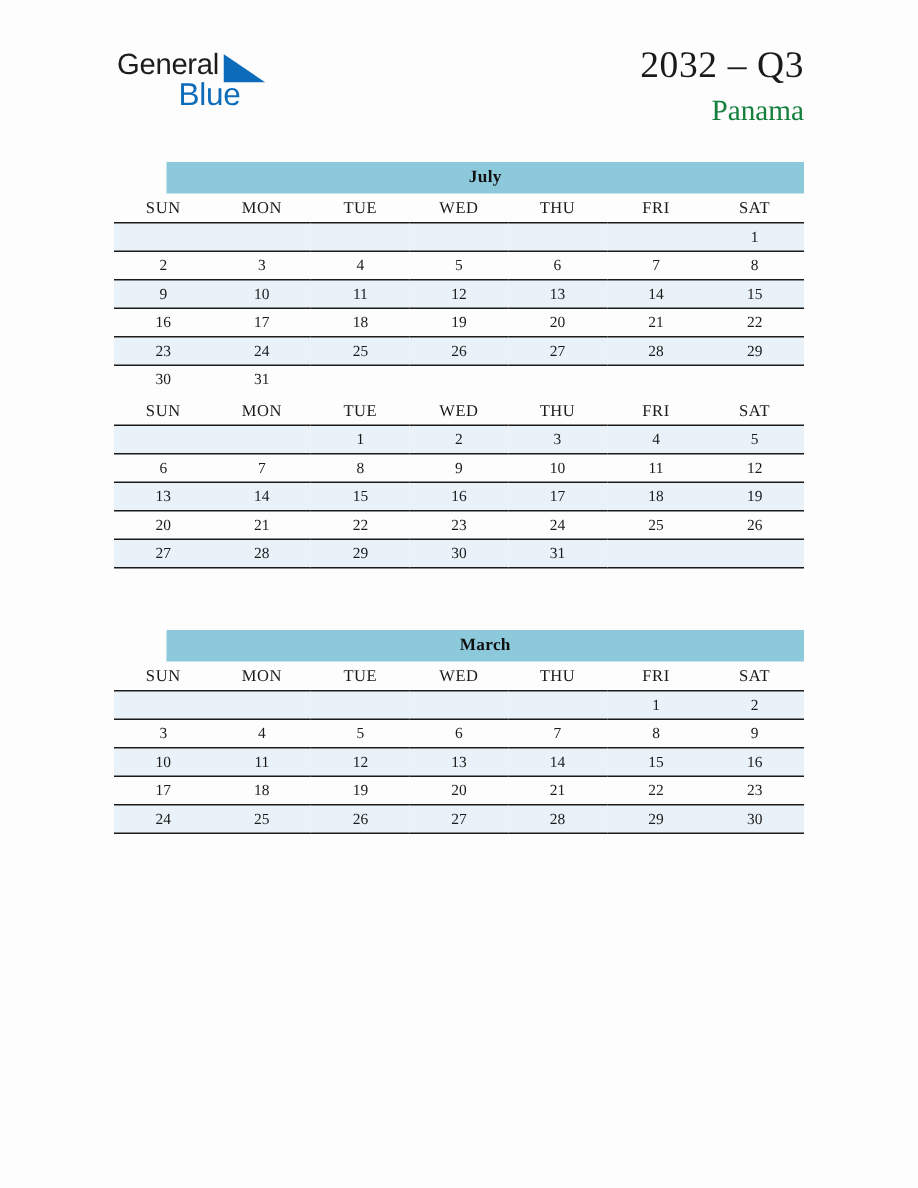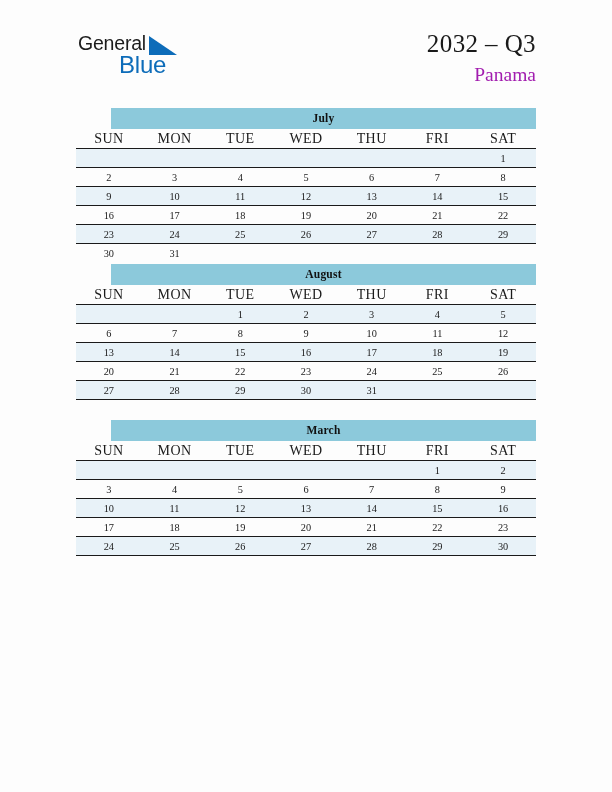--- a/index.html
+++ b/index.html
@@ -55,42 +55,42 @@
     position: absolute;
     left: 71px;
     top: 2px;
     width: 28px;
     height: 19px;
   }
   .logo-blue {
     position: absolute;
     left: 41px;
     top: 19px;
-    font-size: 24px;
+    font-size: 21px;
     letter-spacing: -0.2px;
     color: #0d6cb9;
     font-weight: 400;
   }
 
   .title-block {
     position: absolute;
     right: 0;
     top: 0;
     text-align: right;
   }
   .title-main {
     font-size: 25px;
     color: #1a1a1a;
     letter-spacing: 0.4px;
     line-height: 1.15;
     white-space: nowrap;
   }
   .title-sub {
     font-size: 19.5px;
-    color: #a21caf;
+    color: #15803d;
     line-height: 1.3;
     margin-top: 3px;
     white-space: nowrap;
   }
 
   
   .month {
     position: absolute;
     left: 76px;
     width: 460px;
@@ -121,21 +121,21 @@
     width: 65.71px;
     height: 18px;
     text-align: center;
     vertical-align: middle;
     font-size: 10px;
     color: #1a1a1a;
     padding: 0;
   }
   table.cal th {
     font-weight: normal;
-    font-size: 14px;
+    font-size: 11px;
     letter-spacing: 0.4px;
     border-bottom: 1.1px solid #1a1a1a;
     height: 19px;
     color: #1a1a1a;
   }
   table.cal td {
     border-bottom: 1.1px solid #1a1a1a;
     font-size: 10.3px;
   }
   table.cal tr.shaded td {
@@ -236,21 +236,20 @@
             <td></td>
             <td></td>
             <td></td>
             <td></td>
           </tr>
         </tbody>
     </table>
   </div>
 
   <div class="month" id="month-1">
-    <div class="month-title">August</div>
     <table class="cal">
       <thead>
           <tr>
             <th>SUN</th>
             <th>MON</th>
             <th>TUE</th>
             <th>WED</th>
             <th>THU</th>
             <th>FRI</th>
             <th>SAT</th>

